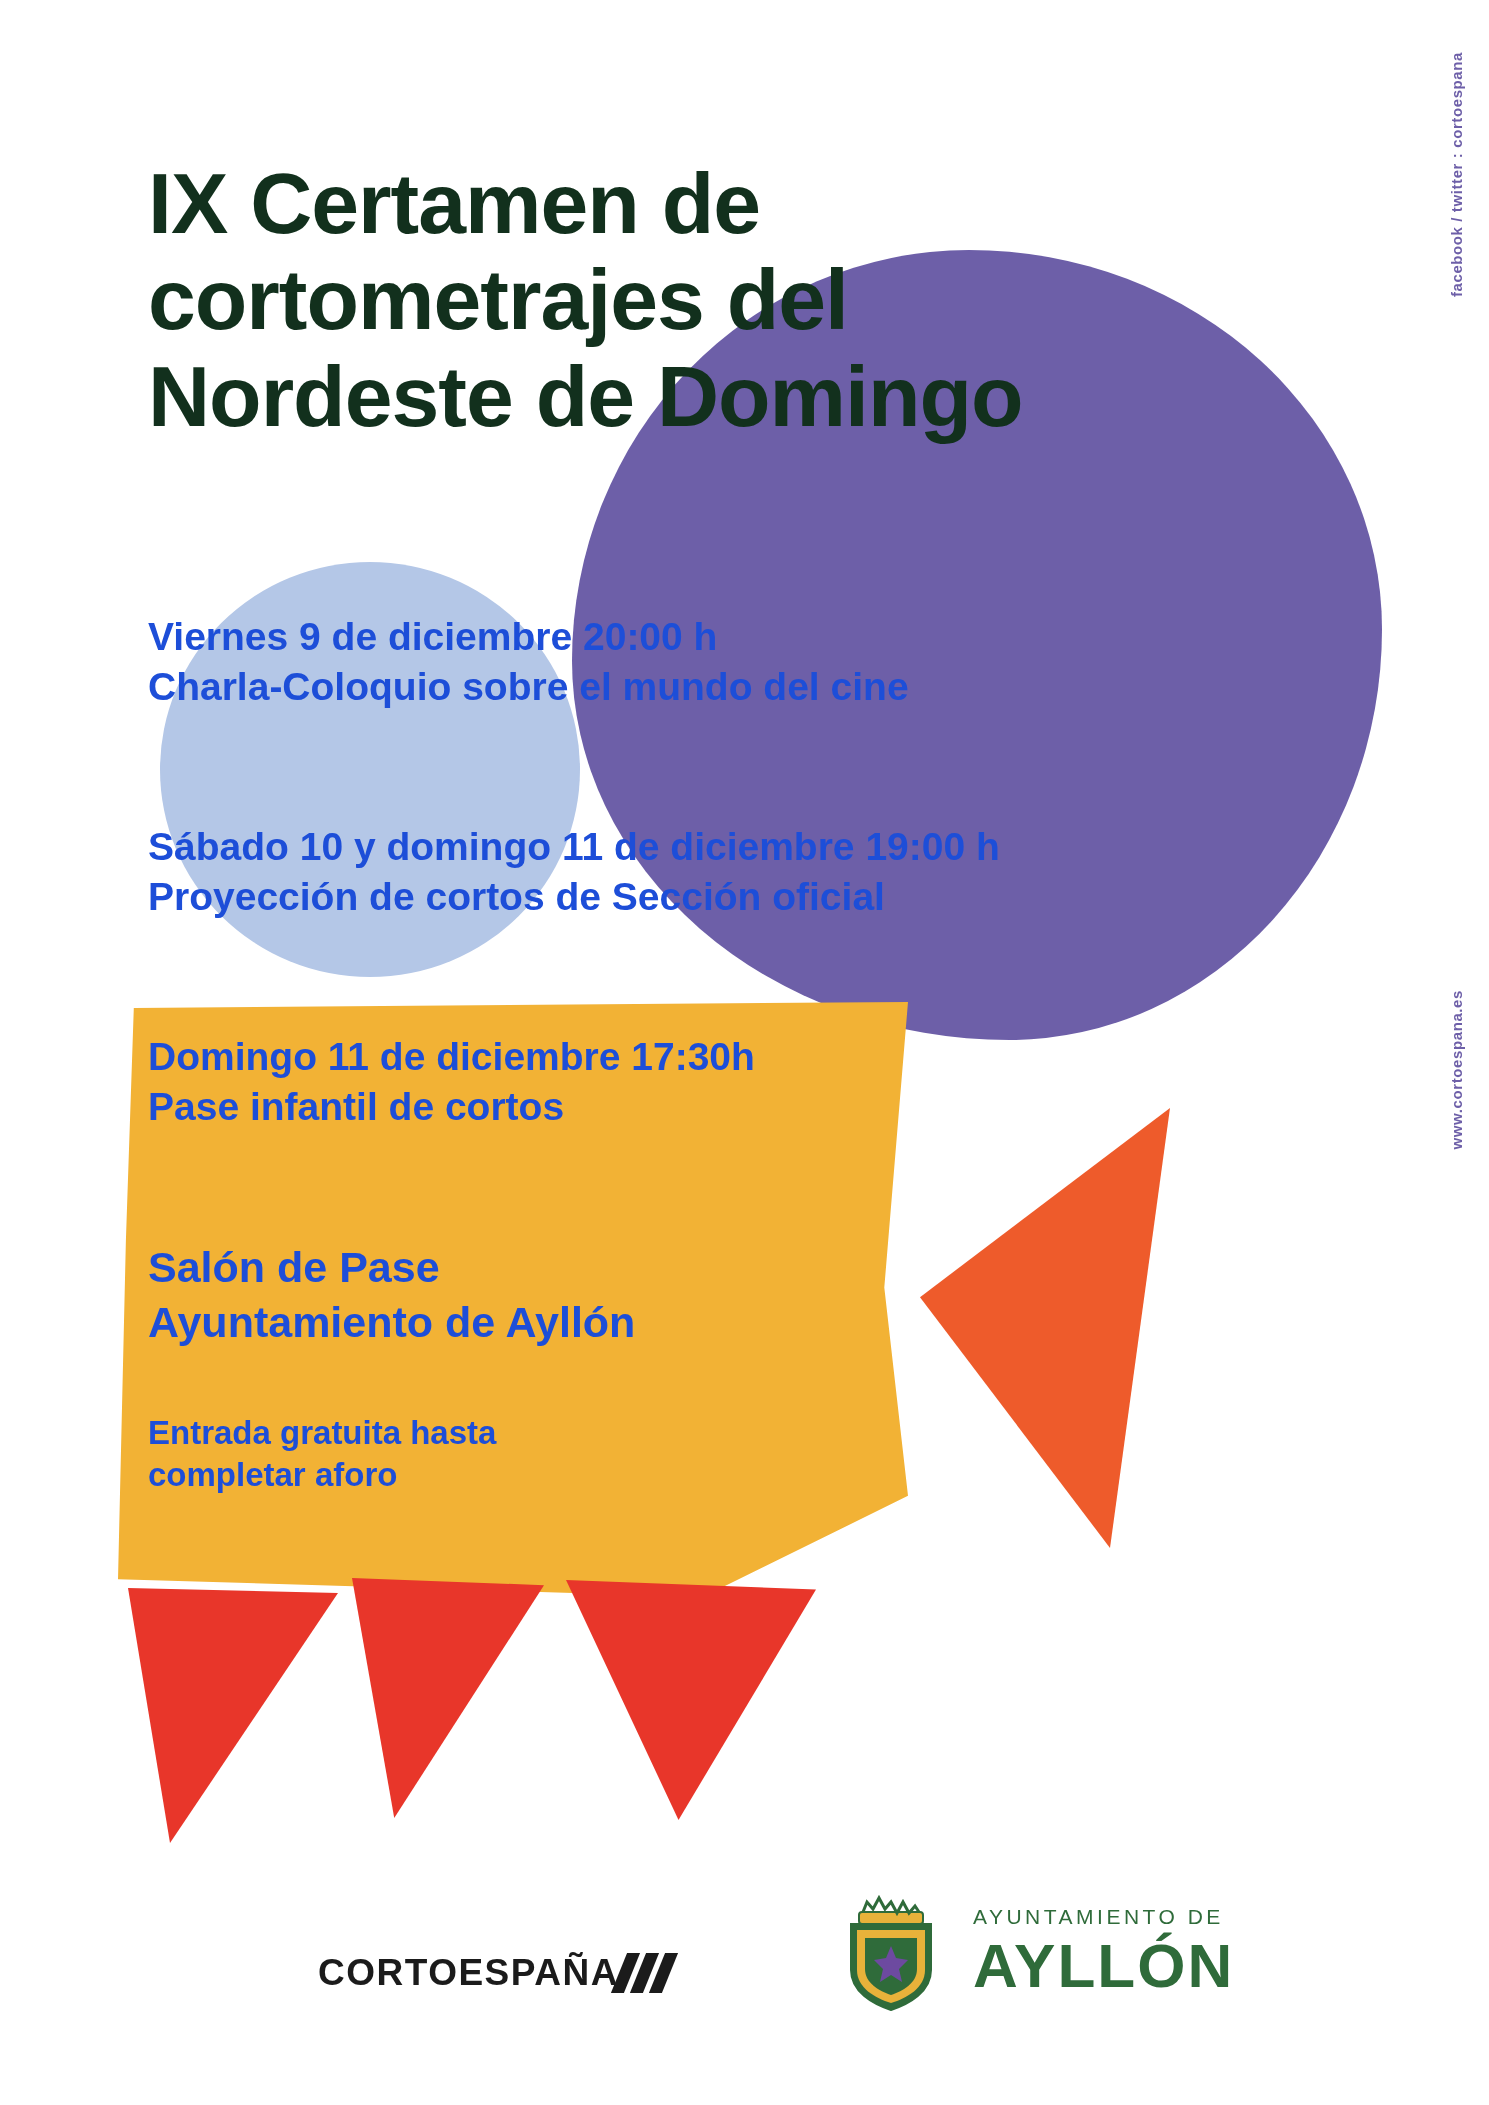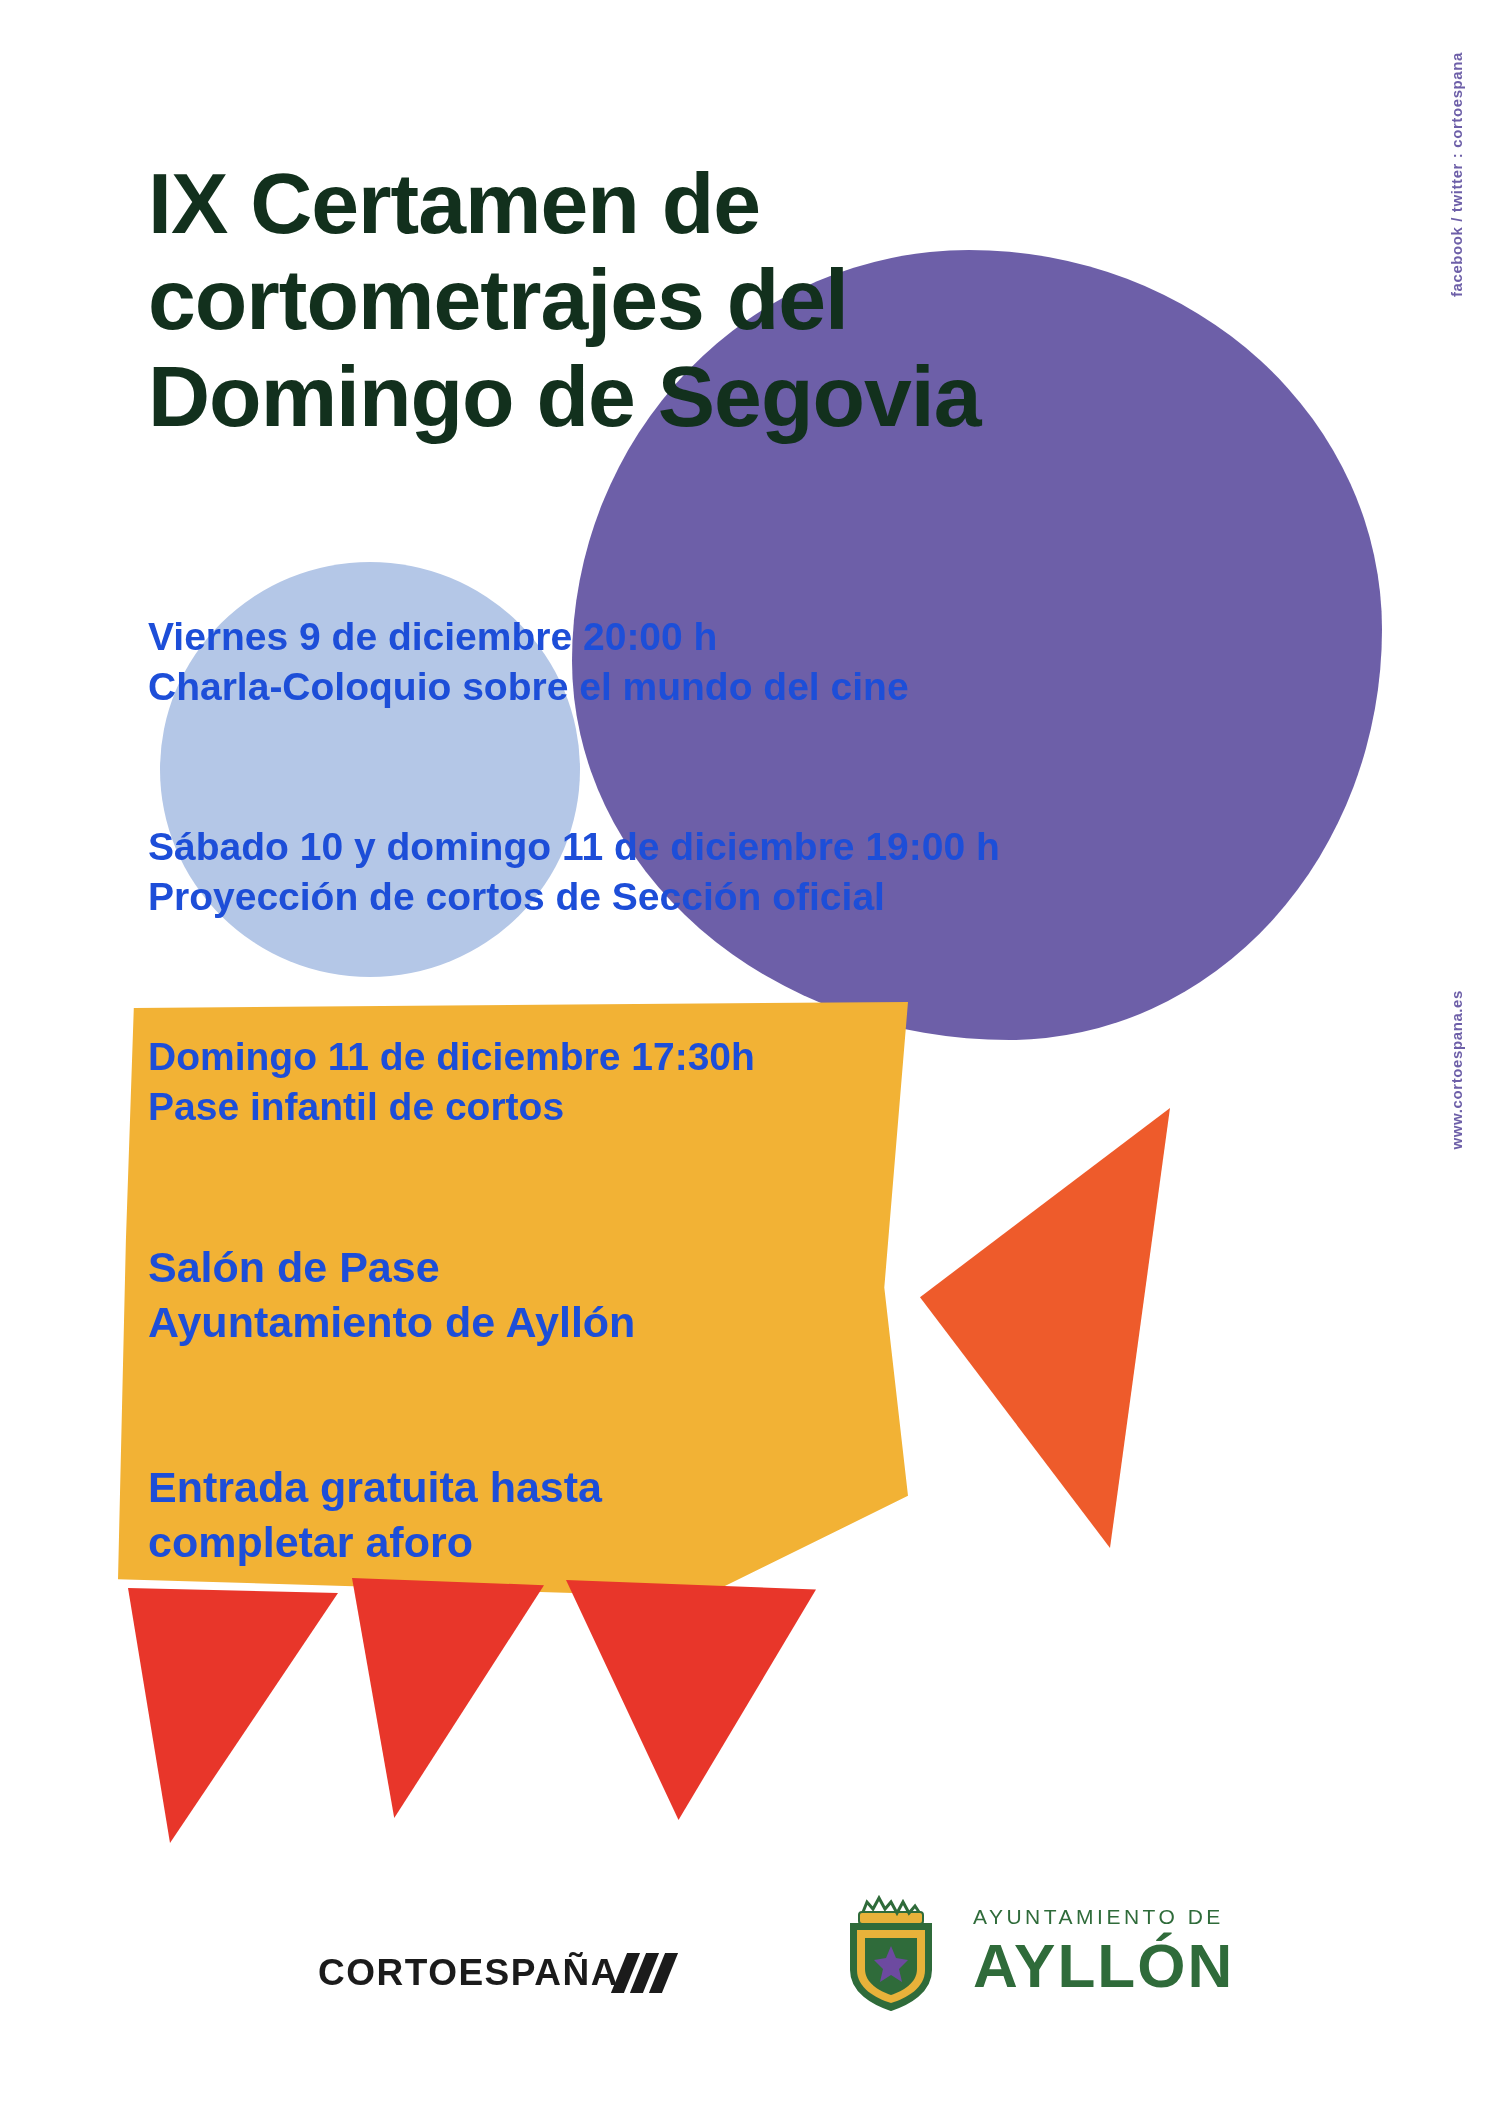--- a/index.html
+++ b/index.html
@@ -131,22 +131,21 @@
   .venue {
     left: 148px;
     top: 1240px;
     width: 760px;
     font-size: 43px;
   }
   .free {
     left: 148px;
     top: 1412px;
     width: 760px;
-    font-size: 43px;
-    margin-top: 48px;
+    font-size: 33px;
   }
   .block-text span { display: block; }
 
   
   .side-text {
     position: absolute;
     color: #6d5fa8;
     font-size: 15px;
     font-weight: bold;
     letter-spacing: 0.6px;
@@ -235,21 +234,21 @@
   <div class="shape blob-blue"></div>
   <div class="shape block-yellow"></div>
   <div class="shape tri-orange"></div>
   <div class="shape tri-red-1"></div>
   <div class="shape tri-red-2"></div>
   <div class="shape tri-red-3"></div>
 
   <div class="title">
     <span>IX Certamen de</span>
     <span>cortometrajes del</span>
-    <span>Domingo de Segovia</span>
+    <span>Nordeste de Domingo</span>
   </div>
 
   <div class="block-text sched-1">
     <span>Viernes 9 de diciembre 20:00 h</span>
     <span>Charla-Coloquio sobre el mundo del cine</span>
   </div>
 
   <div class="block-text sched-2">
     <span>Sábado 10 y domingo 11 de diciembre 19:00 h</span>
     <span>Proyección de cortos de Sección oficial</span>

